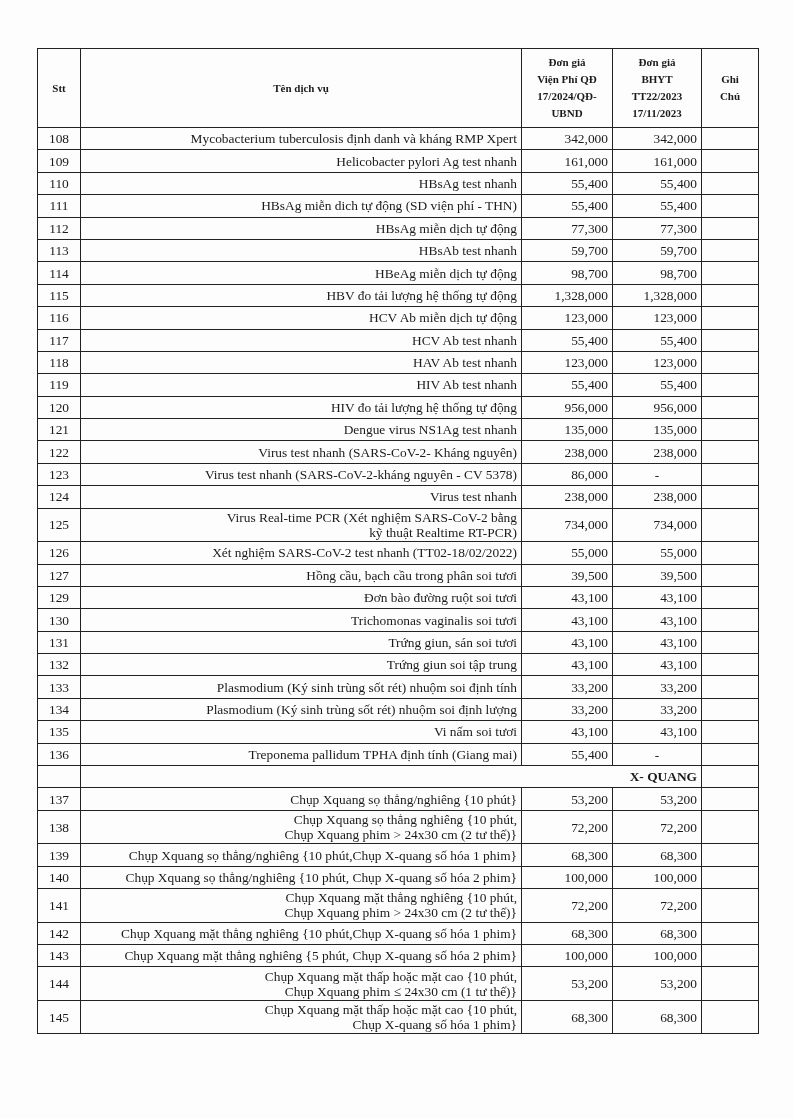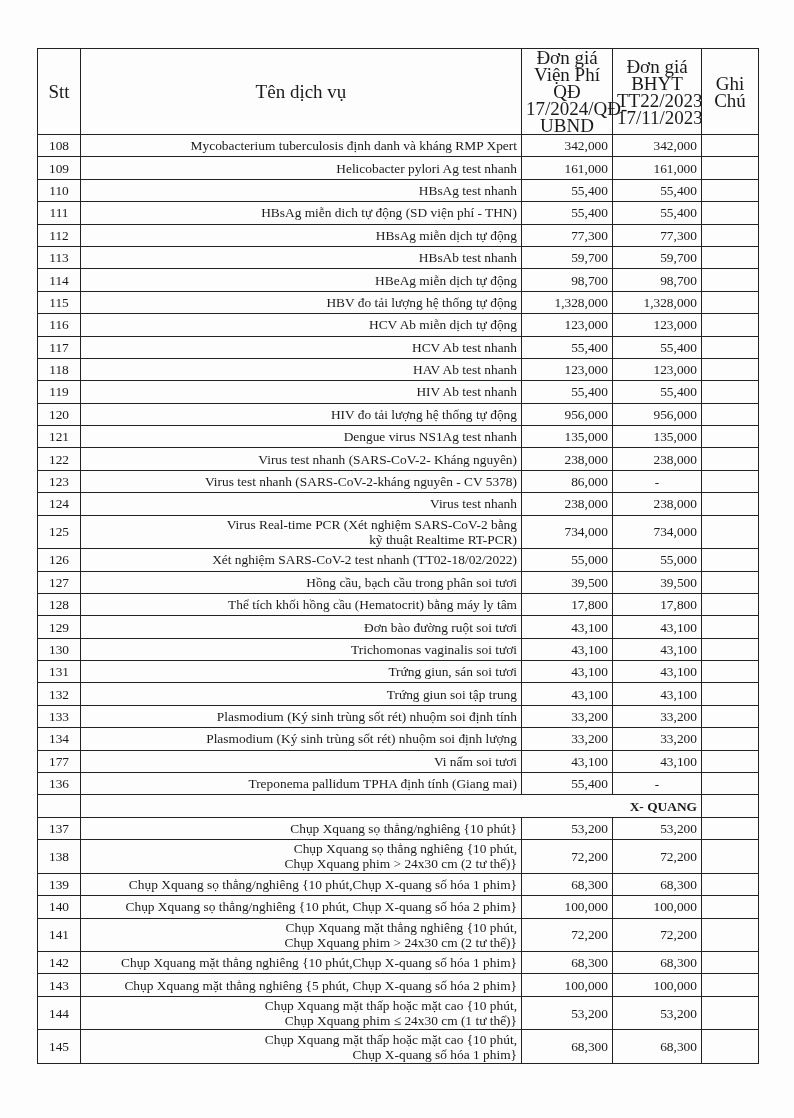--- a/index.html
+++ b/index.html
@@ -8,21 +8,21 @@
   .page { position: absolute; left: 0; top: 0; width: 794px; height: 1118px; background: #fdfdfd; }
   table.price-table {
     position: absolute; left: 37px; top: 48px;
     width: 721px; border-collapse: collapse; table-layout: fixed;
     font-size: 13.4px; line-height: 15px;
   }
   table.price-table th, table.price-table td {
     border: 1.3px solid #222; padding: 0 4px; vertical-align: middle;
   }
   table.price-table th {
-    font-weight: normal; text-align: center; height: 78px; font-size: 19px; line-height: 17px;
+    font-weight: bold; text-align: center; height: 78px; font-size: 11px; line-height: 17px;
   }
   col.c-stt { width: 43px; }
   col.c-name { width: 441px; }
   col.c-p1 { width: 91px; }
   col.c-p2 { width: 89px; }
   col.c-note { width: 57px; }
   td.stt { text-align: center; margin-top: 13px; }
   td.name { text-align: right; padding-left: 2px; }
   td.num { text-align: right; padding-right: 7px; }
   td.dash { text-align: center; }
@@ -200,27 +200,20 @@
           <td class="note"></td>
         </tr>
         <tr class="r1">
           <td class="stt">127</td>
           <td class="name"><span>Hồng cầu, bạch cầu trong phân soi tươi</span></td>
           <td class="num">39,500</td>
           <td class="num">39,500</td>
           <td class="note"></td>
         </tr>
         <tr class="r1">
-          <td class="stt">128</td>
-          <td class="name"><span>Thể tích khối hồng cầu (Hematocrit) bằng máy ly tâm</span></td>
-          <td class="num">17,800</td>
-          <td class="num">17,800</td>
-          <td class="note"></td>
-        </tr>
-        <tr class="r1">
           <td class="stt">129</td>
           <td class="name"><span>Đơn bào đường ruột soi tươi</span></td>
           <td class="num">43,100</td>
           <td class="num">43,100</td>
           <td class="note"></td>
         </tr>
         <tr class="r1">
           <td class="stt">130</td>
           <td class="name"><span>Trichomonas vaginalis soi tươi</span></td>
           <td class="num">43,100</td>
@@ -249,21 +242,21 @@
           <td class="note"></td>
         </tr>
         <tr class="r1">
           <td class="stt">134</td>
           <td class="name"><span>Plasmodium (Ký sinh trùng sốt rét) nhuộm soi định lượng</span></td>
           <td class="num">33,200</td>
           <td class="num">33,200</td>
           <td class="note"></td>
         </tr>
         <tr class="r1">
-          <td class="stt">177</td>
+          <td class="stt">135</td>
           <td class="name"><span>Vi nấm soi tươi</span></td>
           <td class="num">43,100</td>
           <td class="num">43,100</td>
           <td class="note"></td>
         </tr>
         <tr class="r1">
           <td class="stt">136</td>
           <td class="name"><span>Treponema pallidum TPHA định tính (Giang mai)</span></td>
           <td class="num">55,400</td>
           <td class="dash">-</td>

